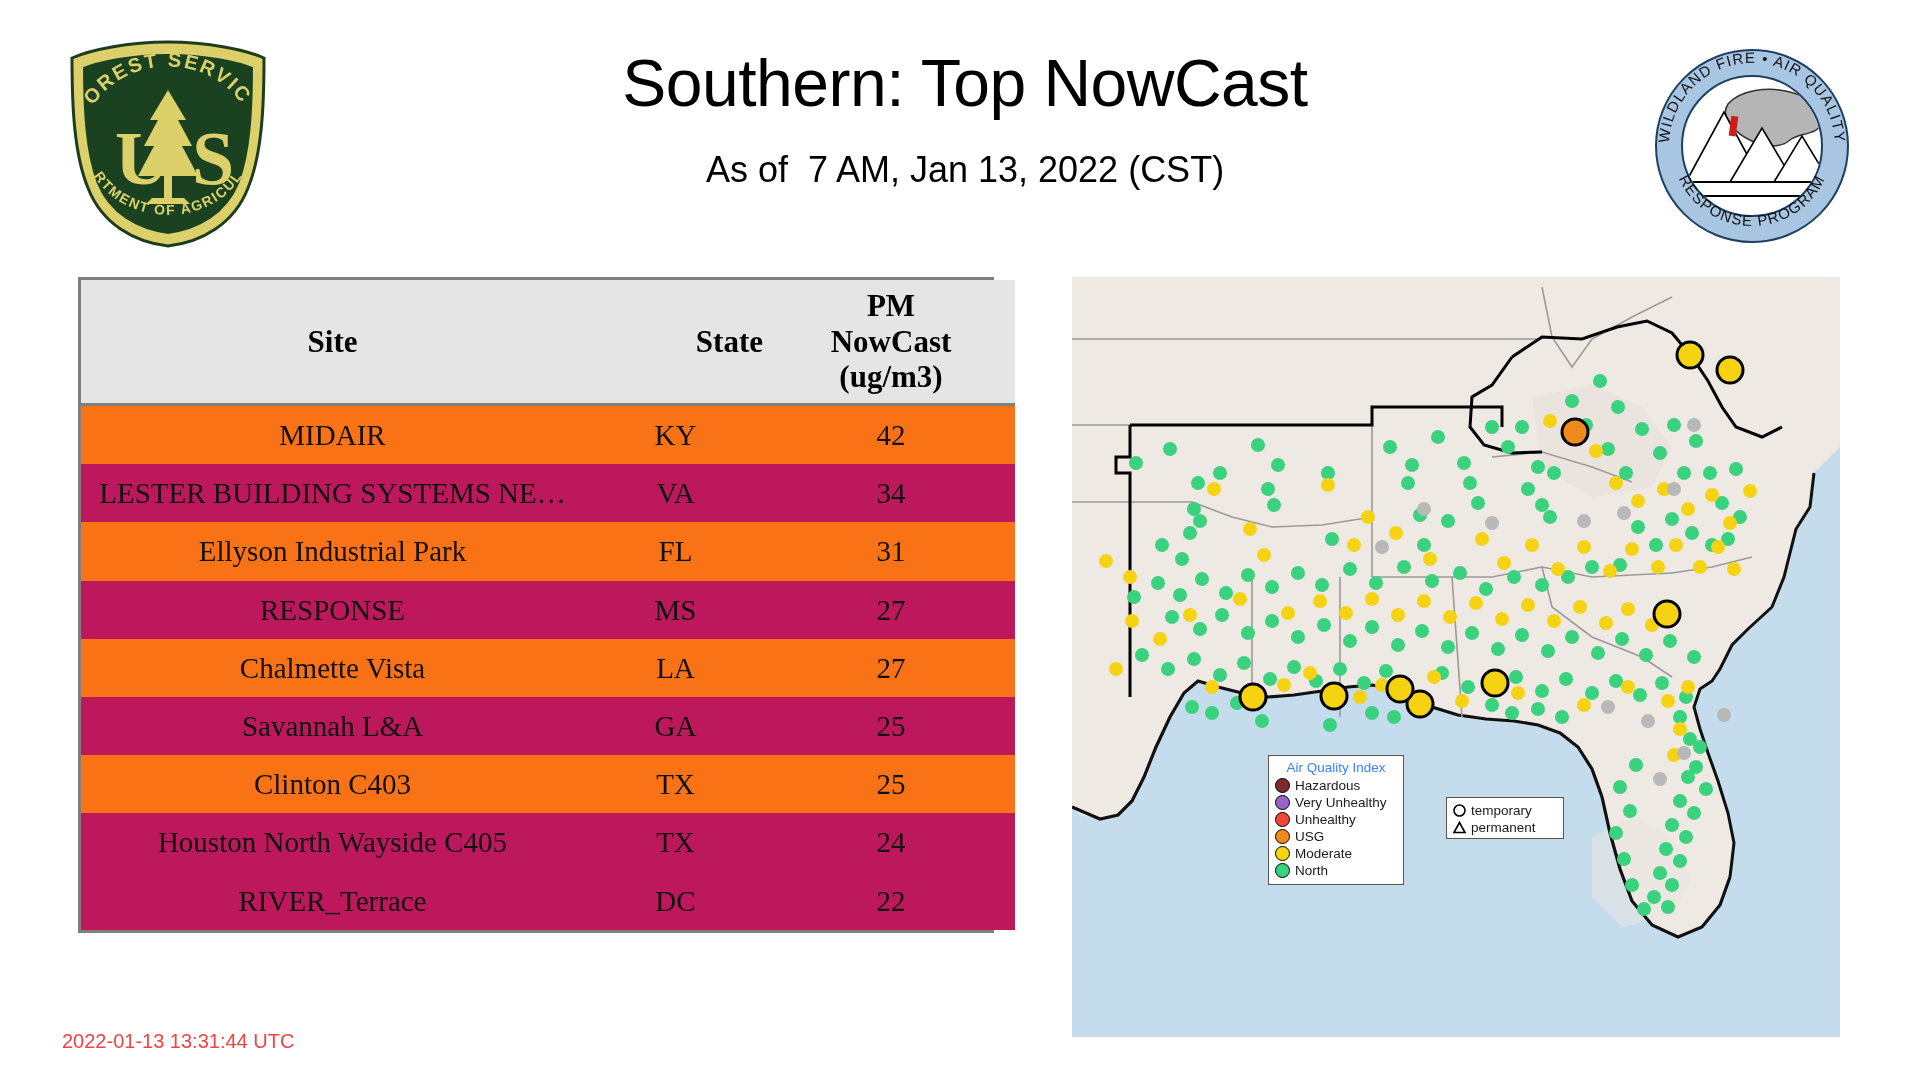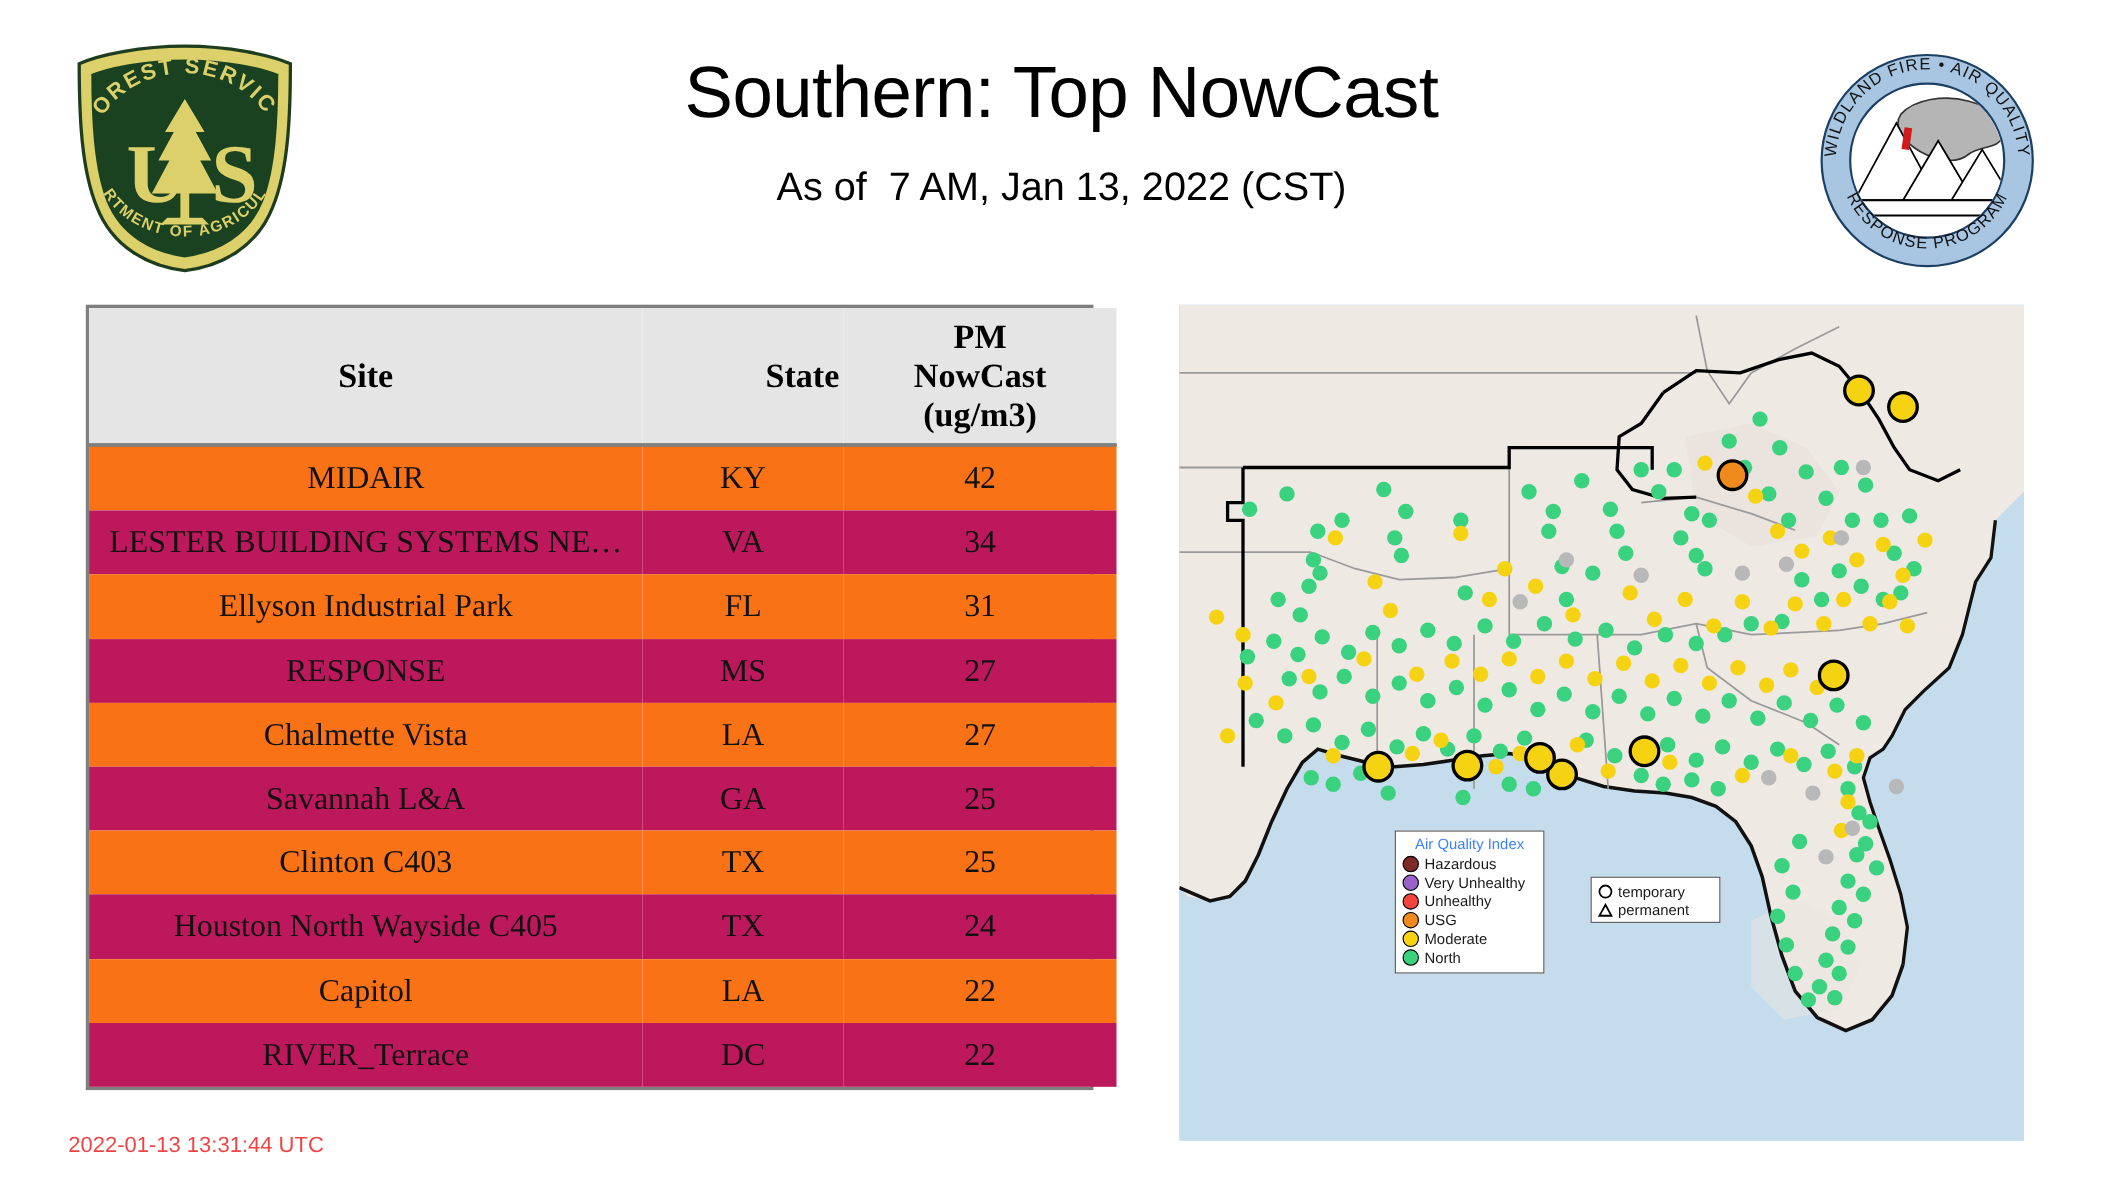--- a/index.html
+++ b/index.html
@@ -285,25 +285,20 @@
       </tr>
       <tr class="odd">
         <td>Clinton C403</td>
         <td>TX</td>
         <td>25</td>
       </tr>
       <tr class="even">
         <td>Houston North Wayside C405</td>
         <td>TX</td>
         <td>24</td>
-      </tr>
-      <tr class="odd">
-        <td>Capitol</td>
-        <td>LA</td>
-        <td>22</td>
       </tr>
       <tr class="even">
         <td>RIVER_Terrace</td>
         <td>DC</td>
         <td>22</td>
       </tr>
     </tbody>
   </table>
 </div>
 

